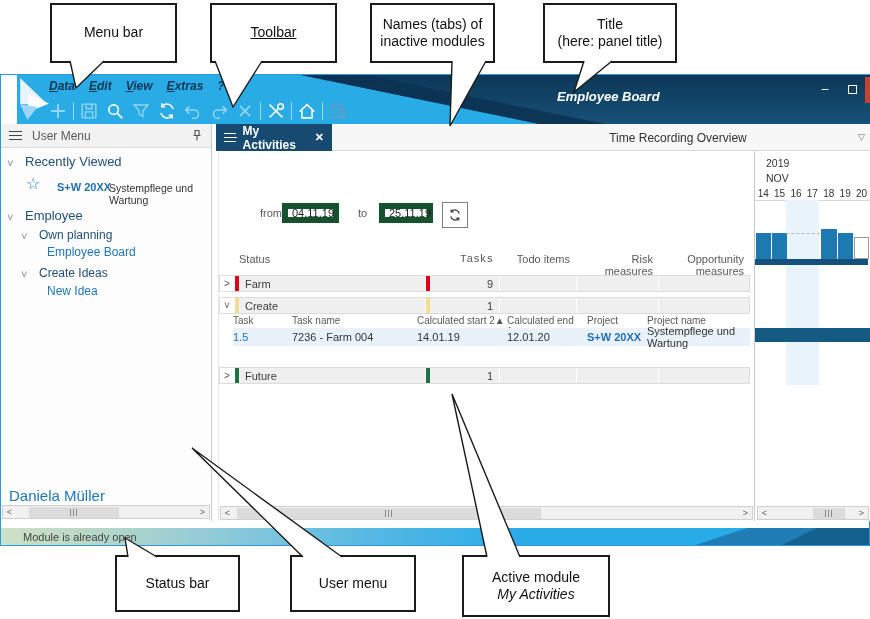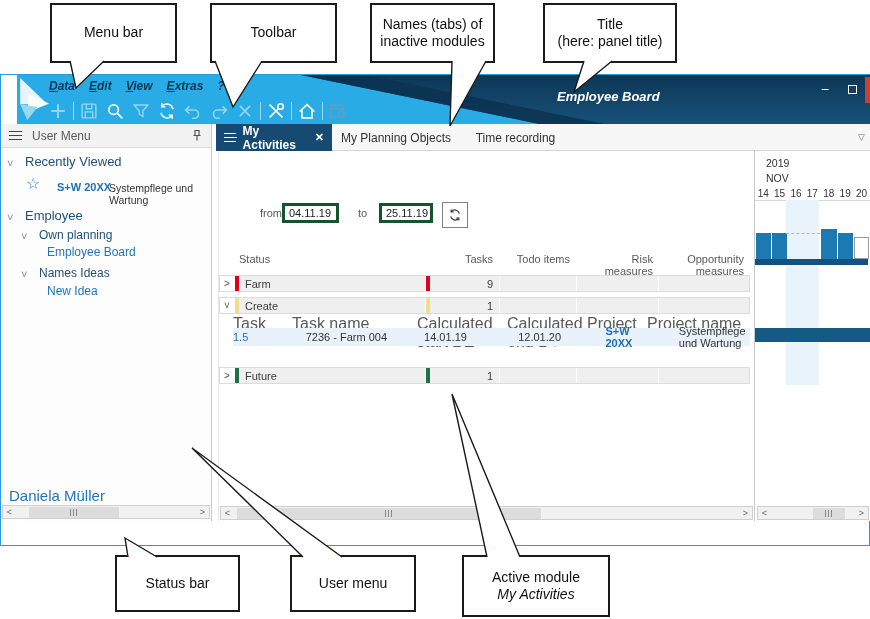--- a/index.html
+++ b/index.html
@@ -54,31 +54,31 @@
   #sb-projname { position:absolute; left:108px; top:58px; font-size:10.5px; color:#333; }
   #sb-user { position:absolute; left:8px; top:363px; font-size:15px; color:#2076bd; }
   
   .hscroll { position:absolute; height:14px; background:#f1f1f1; border:1px solid #cfcfcf; display:flex; align-items:center; font-size:9px; color:#666; }
   .hscroll .arr { width:13px; text-align:center; flex:none; }
   .hscroll .thumb { position:absolute; top:1px; height:11px; background:#dcdcdc; display:flex; align-items:center; justify-content:center; }
   .grip { width:9px; height:7px; background:repeating-linear-gradient(90deg,#8a8a8a 0 1px,transparent 1px 3px); }
   
   #main { position:absolute; left:217px; top:76px; width:536px; height:370px; background:#fff; border-left:1px solid #e6e6e6; font-size:11px; color:#333; }
   .flab { position:absolute; color:#595959; font-size:11px; }
-  .dinput { position:absolute; height:20px; border:3px solid #14532d; background:#fff; display:flex; align-items:center; padding:0 4px; gap:4px; font-size:11px; color:#222; }
+  .dinput { position:absolute; height:20px; border:6px solid #14532d; background:#fff; display:flex; align-items:center; padding:0 4px; gap:4px; font-size:11px; color:#222; }
   .dinput svg { margin-left:auto; }
   #refreshbtn { position:absolute; left:223px; top:51px; width:26px; height:26px; border:1px solid #7f7f7f; background:#fff; display:flex; align-items:center; justify-content:center; }
   
   .thead { position:absolute; left:0; width:531px; height:17px; display:flex; color:#595959; }
   .thead div { padding:2px 6px 0 6px; }
   .grow { position:absolute; left:0; width:531px; height:17px; display:flex; background:#efefef; border:1px solid #dcdcdc; color:#3c3c3c; }
   .grow .exp { width:14px; text-align:center; color:#555; font-size:10px; padding-top:2px; flex:none; background:#fff; border-right:0; }
   .gcell { position:relative; border-left:1px solid #fff; display:flex; align-items:center; }
   .cbar { position:absolute; left:0; top:0; width:4px; height:100%; }
-  .subhead { position:absolute; left:14px; width:517px; height:13px; display:flex; color:#595959; font-size:16px; }
+  .subhead { position:absolute; left:14px; width:517px; height:13px; display:flex; color:#595959; font-size:10px; }
   .trow { position:absolute; left:14px; width:517px; height:18px; display:flex; align-items:center; background:#e9f2fa; font-size:11px; }
   
   #gantt { position:absolute; left:753px; top:76px; width:117px; height:370px; background:#fff; border-left:1px solid #c9c9c9; font-size:10.5px; color:#333; }
   #g-days { position:absolute; left:0; top:37px; width:115px; display:flex; }
   #g-days span { width:16.4px; text-align:center; font-size:10px; }
   #g-weekend { position:absolute; left:31px; top:49px; width:33px; height:185px; background:#e9f3fc; }
   .gbar { position:absolute; background:#1d7ab0; }
   #g-base { position:absolute; left:0; top:108px; width:113px; height:6px; background:#14517c; }
   #g-dash { position:absolute; left:31px; top:82px; width:34px; border-top:1px dashed #b5b5b5; }
   #g-task { position:absolute; left:0; top:177px; width:117px; height:14px; background:#155a82; }
@@ -87,21 +87,21 @@
   #statusbar .a1 { position:absolute; inset:0; background:#1f7cb4; clip-path:polygon(86% 0,100% 0,100% 100%,80% 100%); }
   #statusbar .a2 { position:absolute; inset:0; background:#14608f; clip-path:polygon(94% 0,100% 0,100% 100%,90% 100%); }
   #status-msg { position:absolute; left:22px; top:3px; font-size:11px; color:#444; }
 </style>
 </head>
 <body>
 
 <div class="callout" style="left:50px;top:3px;width:127px;height:60px;">
     <span>Menu bar</span>
   </div>
-<div class="callout" style="left:210px;top:3px;width:127px;height:60px;">
+<div class="callout" style="left:210px;top:3px;width:127px;height:60px;text-decoration:underline;">
     <span>Toolbar</span>
   </div>
 <div class="callout" style="left:370px;top:3px;width:125px;height:60px;">
     <span>Names (tabs) of</span>
     <span>inactive modules</span>
   </div>
 <div class="callout" style="left:543px;top:3px;width:134px;height:60px;">
     <span>Title</span>
     <span>(here: panel title)</span>
   </div>
@@ -190,22 +190,21 @@
         <span>✕</span>
       </div>
   </div>
 
   <div id="tabstrip">
     <div id="tab-active">
       <span class="burger"></span>
       <span>My Activities</span>
       <span class="x">✕</span>
     </div>
-    <div class="itab" id="tab2">My Planning Objects</div>
-    <div class="itab" id="tab3">Time recording</div>
+    <div class="itab" id="tab4">Time Recording Overview</div>
     <span id="tab-dd">▽</span>
   </div>
 
   <div id="sidebar">
     <div id="sb-hd">
       <span class="burger"></span>
       <span>User Menu</span>
       <svg id="sb-pin" width="12" height="13" viewBox="0 0 12 13" fill="none" stroke="#555" stroke-width="1.2">
           <path d="M4 1.5h4v5H4zM2.5 6.5h7M6 6.5v5"></path>
         </svg>
@@ -214,21 +213,21 @@
     <span class="navhead" style="left:24px;top:30px;">Recently Viewed</span>
     <span id="sb-star">☆</span>
     <span id="sb-proj">S+W 20XX</span>
     <span id="sb-projname">Systempflege und Wartung</span>
     <span class="chev" style="left:6px;top:87px;">˅</span>
     <span class="navhead" style="left:24px;top:84px;">Employee</span>
     <span class="chev" style="left:20px;top:106px;">˅</span>
     <span class="navhead" style="left:38px;top:104px;font-size:12px;">Own planning</span>
     <span class="navlink" style="left:46px;top:121px;">Employee Board</span>
     <span class="chev" style="left:20px;top:144px;">˅</span>
-    <span class="navhead" style="left:38px;top:142px;font-size:12px;">Names Ideas</span>
+    <span class="navhead" style="left:38px;top:142px;font-size:12px;">Create Ideas</span>
     <span class="navlink" style="left:46px;top:160px;">New Idea</span>
     <span id="sb-user">Daniela Müller</span>
     <div class="hscroll" style="left:1px;top:381px;width:208px;">
       <span class="arr">&lt;</span>
       <div class="thumb" style="left:26px;width:90px;">
           <span class="grip"></span>
         </div>
       <span class="arr" style="margin-left:auto;">&gt;</span>
     </div>
   </div>
@@ -253,21 +252,21 @@
     <div id="refreshbtn">
       <svg width="16" height="16" viewBox="0 0 24 24" fill="none" stroke="#3a3a3a" stroke-width="1.8">
           <path d="M18.5 10a7 7 0 0 0-12.2-3M5.5 14a7 7 0 0 0 12.2 3"></path>
           <path d="M6.3 3.6v3.8h3.8M17.7 20.4v-3.8h-3.8"></path>
         </svg>
     </div>
 
     <div class="thead" style="top:100px;">
       <div style="width:14px;"></div>
       <div style="width:192px;">Status</div>
-      <div style="width:74px;text-align:right;">Tasks</div>
+      <div style="width:74px;text-align:right;font-family:Liberation Mono, monospace;">Tasks</div>
       <div style="width:77px;text-align:right;">Todo items</div>
       <div style="width:83px;text-align:right;">Risk measures</div>
       <div style="width:91px;text-align:right;">Opportunity measures</div>
     </div>
 
     <div class="grow" style="top:124px;">
       <div class="exp">&gt;</div>
       <div class="gcell" style="width:192px;padding-left:10px;">
           <span class="cbar" style="background:#e0001a;"></span>
           <span>Farm</span>
@@ -298,21 +297,21 @@
 
     <div class="subhead" style="top:164px;">
       <div style="width:59px;">Task</div>
       <div style="width:125px;">Task name</div>
       <div style="width:90px;">Calculated start 2▲</div>
       <div style="width:80px;">Calculated end 1▼</div>
       <div style="width:60px;">Project</div>
       <div style="width:103px;">Project name</div>
     </div>
 
-    <div class="trow" style="top:177px;gap:32px;">
+    <div class="trow" style="top:177px;">
       <div style="width:59px;color:#2076bd;">1.5</div>
       <div style="width:125px;">7236 - Farm 004</div>
       <div style="width:90px;">14.01.19</div>
       <div style="width:80px;">12.01.20</div>
       <div style="width:60px;color:#1f6fb5;font-weight:700;">S+W 20XX</div>
       <div style="width:103px;">Systempflege und Wartung</div>
     </div>
 
     <div class="grow" style="top:216px;">
       <div class="exp">&gt;</div>
@@ -362,20 +361,25 @@
     <div id="g-task"></div>
     <div class="hscroll" style="left:2px;top:355px;width:112px;">
       <span class="arr">&lt;</span>
       <div class="thumb" style="left:55px;width:32px;">
           <span class="grip"></span>
         </div>
       <span class="arr" style="margin-left:auto;">&gt;</span>
     </div>
   </div>
 
+  <div id="statusbar">
+    <div class="a1"></div>
+    <div class="a2"></div>
+    <span id="status-msg">Module is already open</span>
+  </div>
 </div>
 
 <svg id="tails">
   <path d="M70,61 L76,88 L104,61" fill="#fff" stroke="#1a1a1a" stroke-width="1.4"></path>
   <path d="M215,61 L233,107 L262,61" fill="#fff" stroke="#1a1a1a" stroke-width="1.4"></path>
   <path d="M452,61 L450,126 L486,61" fill="#fff" stroke="#1a1a1a" stroke-width="1.4"></path>
   <path d="M584,61 L574,92 L612,61" fill="#fff" stroke="#1a1a1a" stroke-width="1.4"></path>
   <path d="M128,557 L125,538 L157,557" fill="#fff" stroke="#1a1a1a" stroke-width="1.4"></path>
   <path d="M303,557 L192,448 L342,557" fill="#fff" stroke="#1a1a1a" stroke-width="1.4"></path>
   <path d="M487,557 L452,394 L520,557" fill="#fff" stroke="#1a1a1a" stroke-width="1.4"></path>

